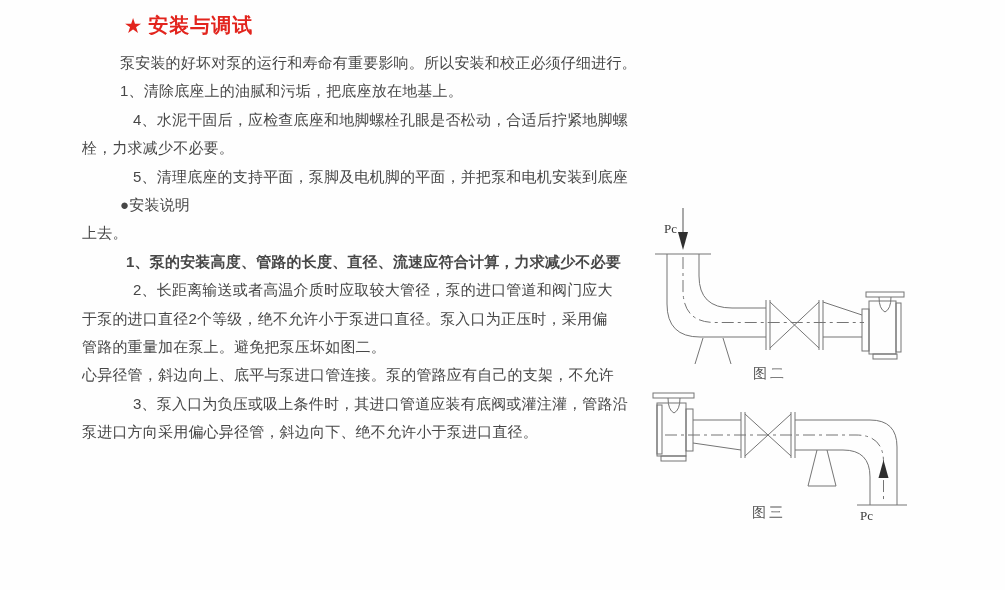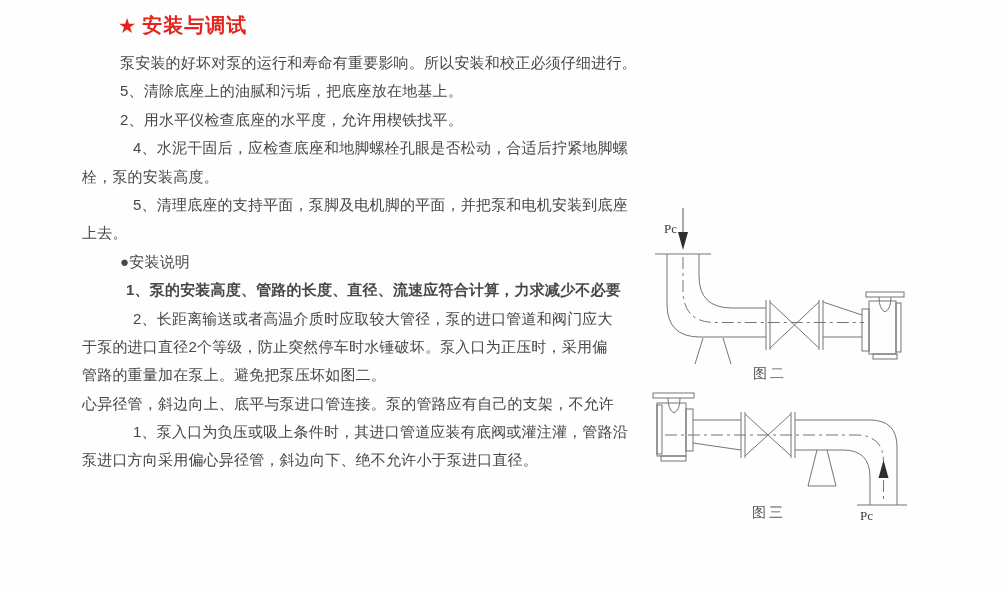--- a/index.html
+++ b/index.html
@@ -2,21 +2,21 @@
 <html><head>
 <meta charset="utf-8">
 <style>
   html,body{margin:0;padding:0;}
   body{
     width:1005px;height:590px;position:relative;overflow:hidden;
     background:#fefefe;
     font-family:"Liberation Sans",sans-serif;
   }
   .heading{
-    position:absolute;left:119px;top:12px;
+    position:absolute;left:125px;top:12px;
     font-size:20px;font-weight:bold;color:#e2241d;
     letter-spacing:1px;white-space:nowrap;
   }
   .heading .star{margin-right:6px;font-size:18px;}
   .textblock{
     position:absolute;left:82px;top:49px;width:610px;
     color:#474747;font-size:15px;
   }
   .ln{
     height:28.4px;line-height:28.4px;white-space:nowrap;
@@ -34,33 +34,32 @@
 </style>
 </head>
 <body>
 
 <div class="heading">
   <span class="star">★</span><span>安装与调试</span>
 </div>
 
 <div class="textblock">
   <div class="ln ind-a">泵安装的好坏对泵的运行和寿命有重要影响。所以安装和校正必须仔细进行。</div>
-  <div class="ln ind-a">5、清除底座上的油腻和污垢，把底座放在地基上。</div>
-  <div class="ln ind-a">2、用水平仪检查底座的水平度，允许用楔铁找平。</div>
+  <div class="ln ind-a">1、清除底座上的油腻和污垢，把底座放在地基上。</div>
   <div class="ln ind-b">4、水泥干固后，应检查底座和地脚螺栓孔眼是否松动，合适后拧紧地脚螺</div>
-  <div class="ln">栓，泵的安装高度。</div>
+  <div class="ln">栓，力求减少不必要。</div>
   <div class="ln ind-b">5、清理底座的支持平面，泵脚及电机脚的平面，并把泵和电机安装到底座</div>
+  <div class="ln ind-a">●安装说明</div>
   <div class="ln">上去。</div>
-  <div class="ln ind-a">●安装说明</div>
   <div class="ln ind-c">1、泵的安装高度、管路的长度、直径、流速应符合计算，力求减少不必要</div>
   <div class="ln ind-b">2、长距离输送或者高温介质时应取较大管径，泵的进口管道和阀门应大</div>
-  <div class="ln">于泵的进口直径2个等级，防止突然停车时水锤破坏。泵入口为正压时，采用偏</div>
+  <div class="ln">于泵的进口直径2个等级，绝不允许小于泵进口直径。泵入口为正压时，采用偏</div>
   <div class="ln">管路的重量加在泵上。避免把泵压坏如图二。</div>
   <div class="ln">心异径管，斜边向上、底平与泵进口管连接。泵的管路应有自己的支架，不允许</div>
-  <div class="ln ind-b">1、泵入口为负压或吸上条件时，其进口管道应装有底阀或灌注灌，管路沿</div>
+  <div class="ln ind-b">3、泵入口为负压或吸上条件时，其进口管道应装有底阀或灌注灌，管路沿</div>
   <div class="ln">泵进口方向采用偏心异径管，斜边向下、绝不允许小于泵进口直径。</div>
 </div>
 
 <svg class="fig" style="left:645px;top:200px" width="360" height="190" viewBox="0 0 360 190">
   <text class="pc" x="32" y="33" text-anchor="end">Pc</text>
   <g>
     <line x1="38" y1="8" x2="38" y2="33" stroke="#555" stroke-width="1"></line>
     <polygon class="solid" points="33,32 43,32 38,50"></polygon>
   </g>
   <g class="draw">

